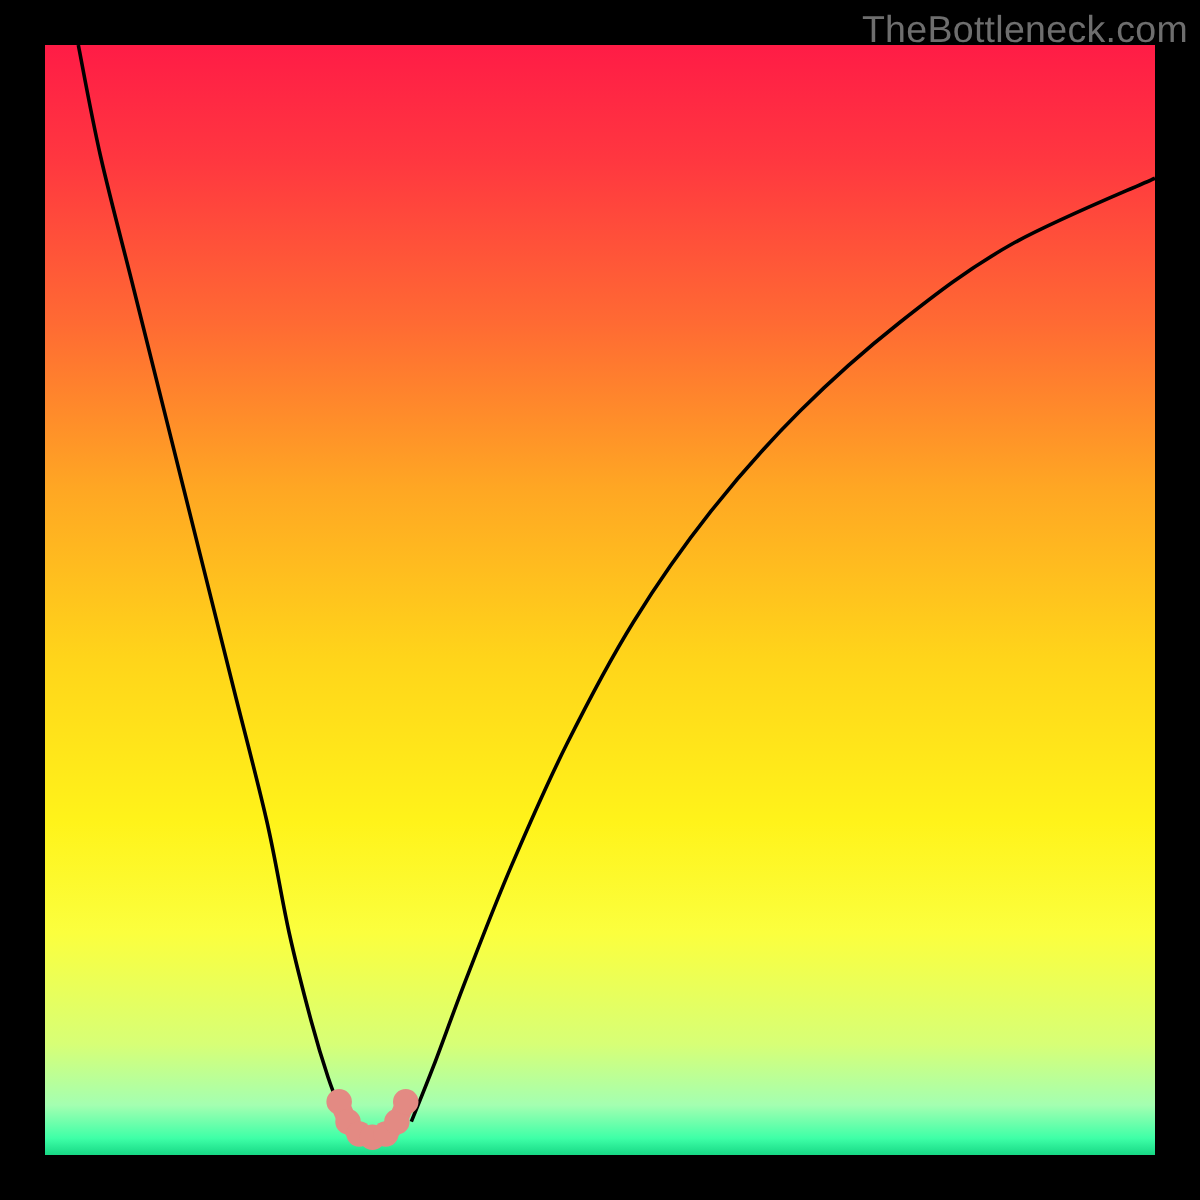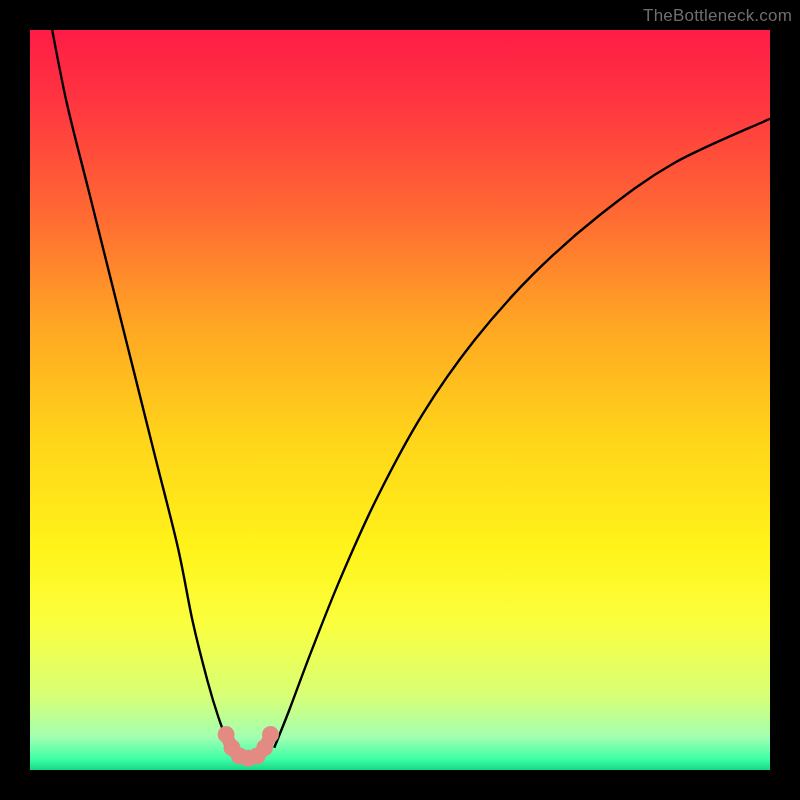--- a/index.html
+++ b/index.html
@@ -26,21 +26,21 @@
   }
   .gradient {
     position: absolute;
     inset: 0;
   }
   .watermark {
     position: absolute;
     top: 6px;
     right: 8px;
     color: #6e6e6e;
-    font-size: 17px;
+    font-size: 25px;
     font-family: Arial, sans-serif;
     letter-spacing: 0.2px;
   }
   svg.curves {
     position: absolute;
     inset: 0;
   }
 </style>
 </head>
 <body>

